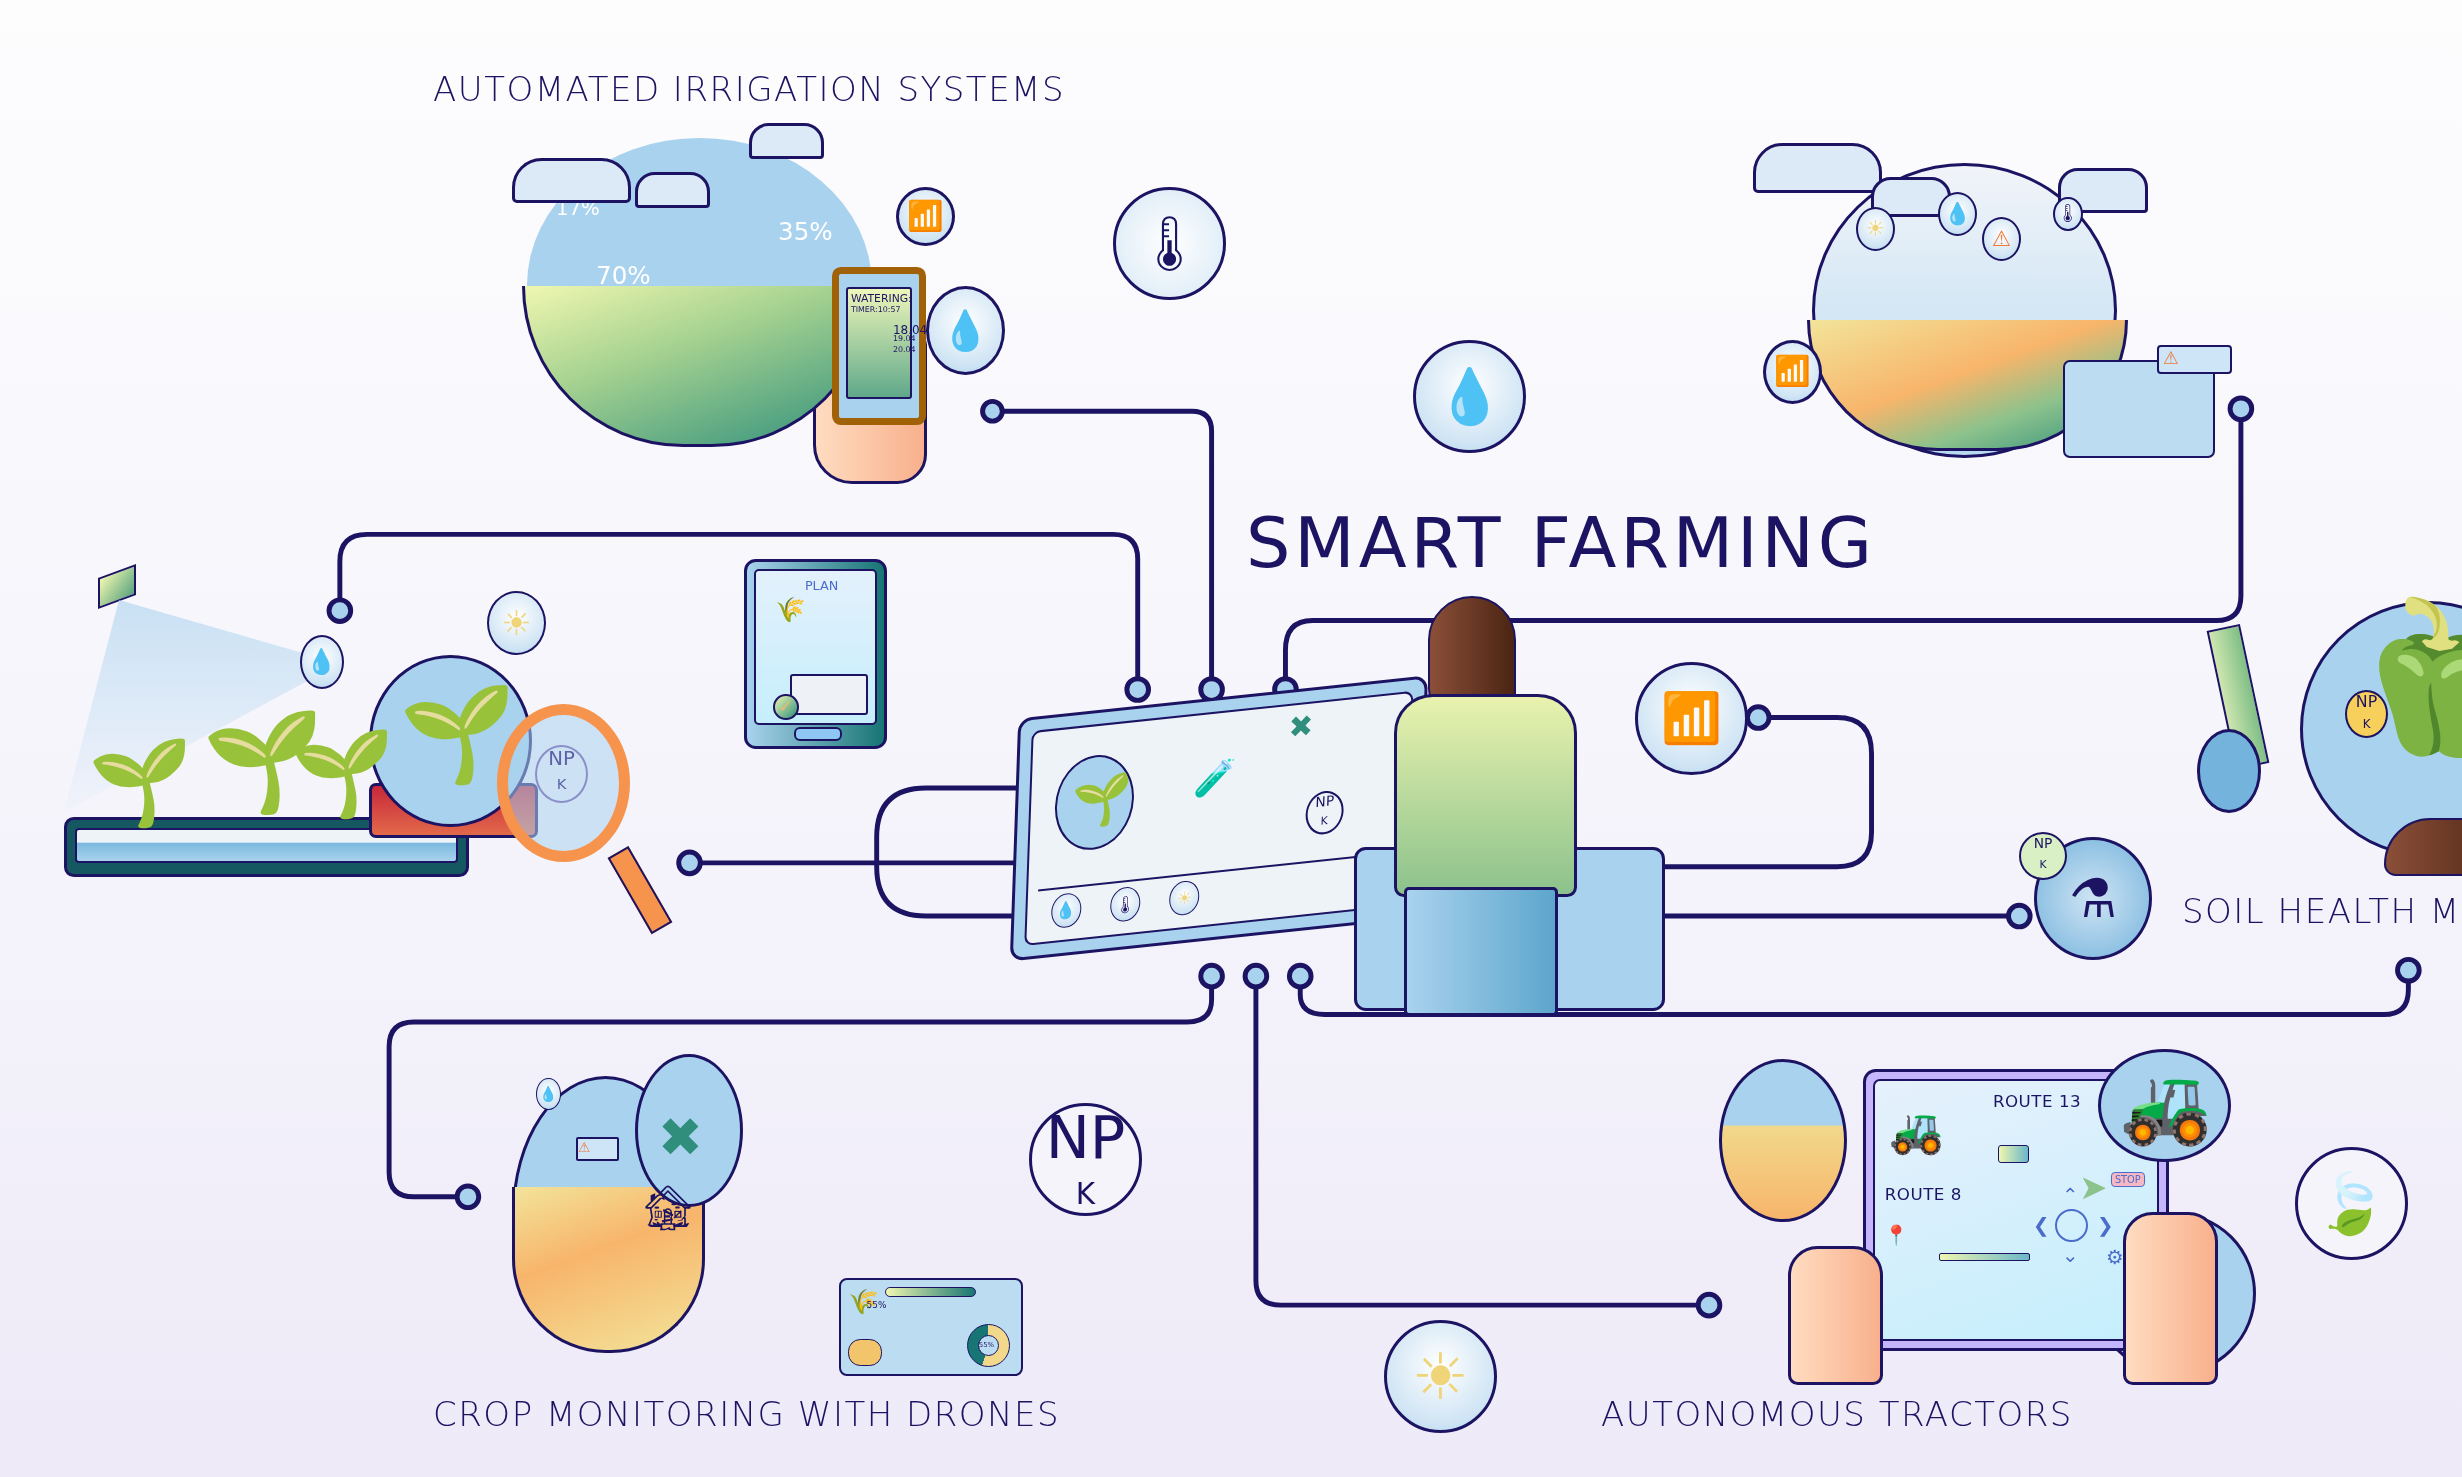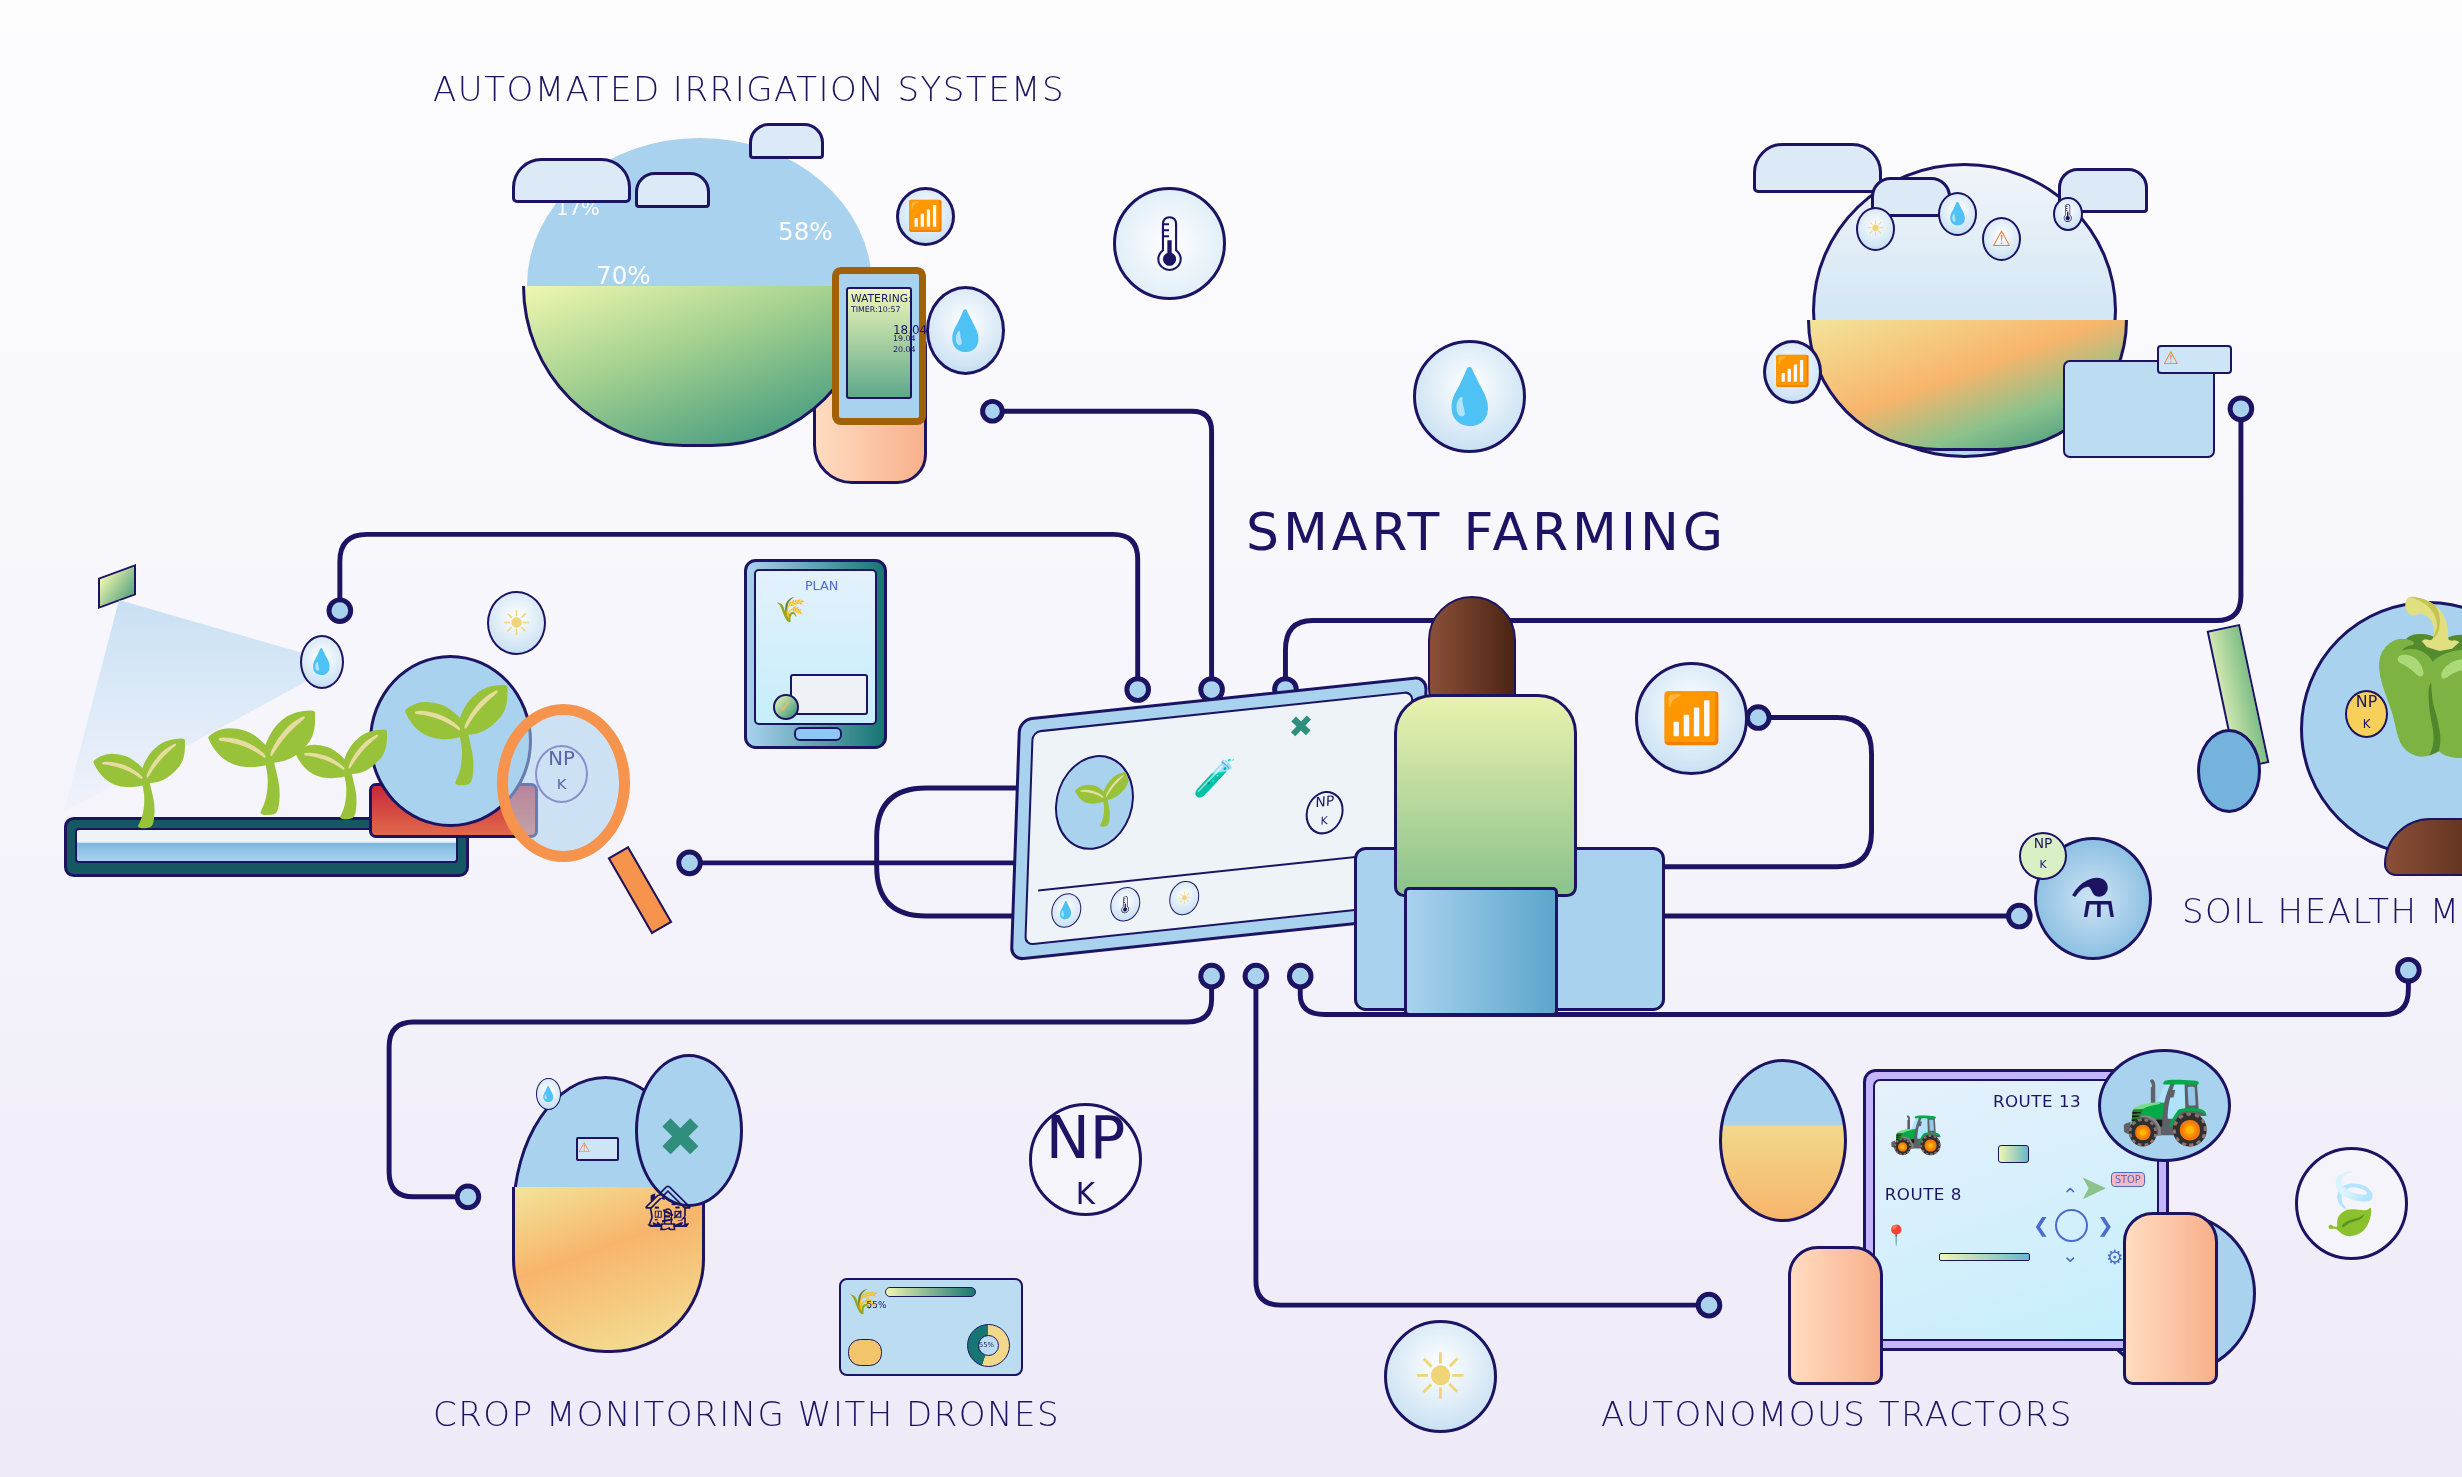--- a/index.html
+++ b/index.html
@@ -3,21 +3,21 @@
 <meta charset="utf-8">
 <style>
   html,body{margin:0;padding:0;}
   body{width:2763px;height:1478px;overflow:hidden;
     background:linear-gradient(180deg,#fdfdfe 0%,#f5f4fb 55%,#eeeaf8 100%);
     font-family:"DejaVu Sans", sans-serif;color:#1c1463;position:relative;}
   .canvas{position:absolute;left:0;top:0;width:2763px;height:1478px;}
   .label{position:absolute;font-family:"DejaVu Sans", sans-serif;font-weight:300;
     color:#1c1463;letter-spacing:1.5px;white-space:nowrap;font-size:34px;}
   .title{position:absolute;font-family:"DejaVu Sans", sans-serif;color:#1c1463;
-    font-size:52px;letter-spacing:3.9px;white-space:nowrap;font-weight:400;}
+    font-size:70px;letter-spacing:3.9px;white-space:nowrap;font-weight:400;}
   .ic{position:absolute;border:3.4px solid #1c1463;border-radius:50%;
     background:radial-gradient(circle at 50% 40%,#ffffff 0%,#cfe4f4 70%,#a9d2ee 100%);
     display:flex;align-items:center;justify-content:center;box-sizing:border-box;}
   .ic span{font-size:59px;line-height:1;}
   .circle{position:absolute;border-radius:50%;border:3px solid #1c1463;box-sizing:border-box;overflow:hidden;}
   .tablet-txt{position:absolute;font-size:16.7px;color:#1c1463;letter-spacing:0.5px;white-space:nowrap;}
   .sm{position:absolute;font-size:14.8px;color:#1c1463;white-space:nowrap;}
 </style>
 </head>
 <body>
@@ -65,21 +65,21 @@
 
   <div class="label" style="left:433px;top:69px;">AUTOMATED IRRIGATION SYSTEMS</div>
   <div class="label" style="left:2182px;top:891px;">SOIL HEALTH MONITORING</div>
   <div class="label" style="left:433px;top:1394px;">CROP MONITORING WITH DRONES</div>
   <div class="label" style="left:1601px;top:1394px;">AUTONOMOUS TRACTORS</div>
 
   <div style="position:absolute;left:522px;top:138px;width:443px;height:345px;">
     <div class="circle" style="left:4.9px;top:0;width:345px;height:295px;border:none;background:#a9d2ee;"></div>
     <div style="position:absolute;left:0;top:148px;width:345px;height:158px;border-radius:0 0 172px 172px;border:3px solid #1c1463;border-top:none;background:linear-gradient(160deg,#eff7b0 0%,#a6d290 40%,#2f8f7c 100%);"></div>
     <div class="sm" style="left:34px;top:59px;color:#fff;font-size:19.7px;">17%</div>
-    <div class="sm" style="left:256px;top:79px;color:#fff;font-size:24.6px;">58%</div>
+    <div class="sm" style="left:256px;top:79px;color:#fff;font-size:24.6px;">35%</div>
     <div class="sm" style="left:74px;top:123px;color:#fff;font-size:24.6px;">70%</div>
 
     <div style="position:absolute;left:-9.8px;top:19.7px;width:113px;height:39px;border:3px solid #1c1463;border-radius:29.5px 29.5px 4.9px 4.9px;background:#dbeaf6;"></div>
     <div style="position:absolute;left:113px;top:34px;width:69px;height:29.5px;border:3px solid #1c1463;border-radius:19.7px 19.7px 3.9px 3.9px;background:#dbeaf6;"></div>
     <div style="position:absolute;left:227px;top:-14.8px;width:69px;height:29.5px;border:3px solid #1c1463;border-radius:19.7px 19.7px 3.9px 3.9px;background:#dbeaf6;"></div>
 
     <div style="position:absolute;left:310px;top:89px;width:94px;height:158px;background:#a9d2ee;border:7px solid #a16207;border-radius:8.9px;box-sizing:border-box;margin-top:40px;">
       <div style="position:absolute;left:6.9px;top:12.8px;right:6.9px;height:108px;background:linear-gradient(180deg,#eef6b9,#5fa88a);border:2px solid #1c1463;border-radius:3px;">
         <div class="sm" style="left:3px;top:3px;font-size:10.8px;">WATERING:</div>
         <div class="sm" style="left:3px;top:16.7px;font-size:7.9px;">TIMER:10:57</div>

